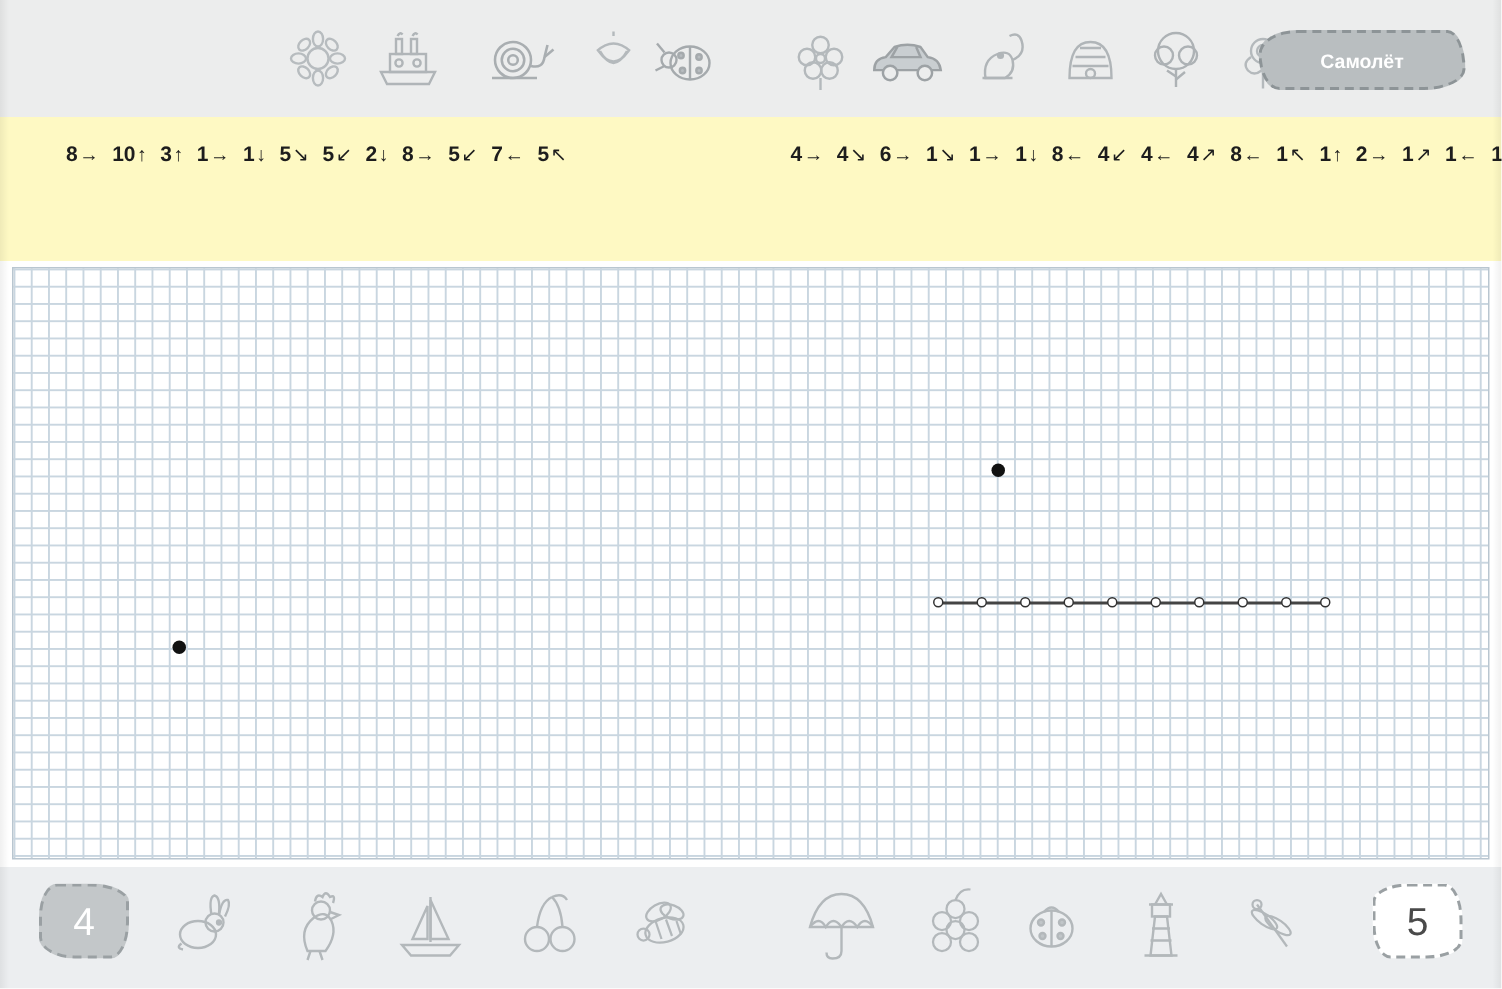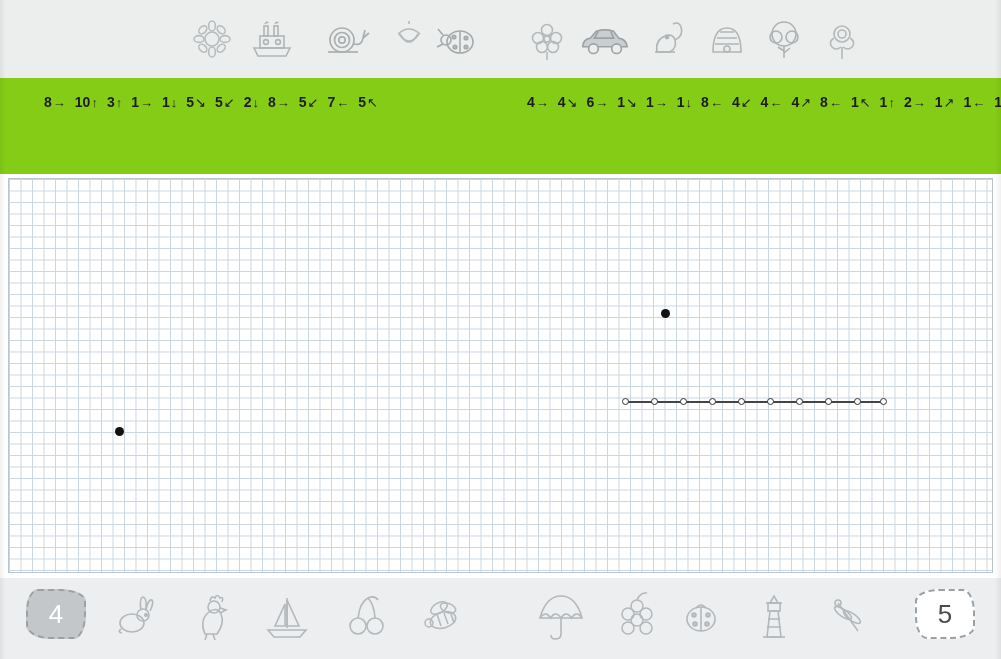--- a/index.html
+++ b/index.html
@@ -81,21 +81,21 @@
   }
   .icon-slot svg { display: block; }
 
   
   .instructions {
     position: absolute;
     left: 0;
     top: 78px;
     width: 1001px;
     height: 96px;
-    background: #84cc16;
+    background: #fef9c3;
   }
   .instr-col {
     position: absolute;
     font-size: 14px;
     color: #1d1d1d;
     line-height: 24px;
     white-space: nowrap;
   }
   .instr-col.left  { left: 44px;  top: 12px; }
   .instr-col.right { left: 527px; top: 12px; }
@@ -348,20 +348,23 @@
           <g fill="none" stroke="#b4b9bc" stroke-width="1.6">
             <circle cx="22" cy="16" r="8"></circle>
             <circle cx="22" cy="16" r="4"></circle>
             <path d="M14 20 q-6 4 -2 9 q4 4 9 0"></path>
             <path d="M30 20 q6 4 2 9 q-4 4 -9 0"></path>
             <path d="M22 29 v12"></path>
           </g>
         </svg>
       </div>
 
+      <div class="plaque right">
+        <span>Самолёт</span>
+      </div>
 
     </div>
   </div>
 
   <div class="instructions">
     <div class="instr-col left" id="seq-left"><span class="step"><span>8</span><span class="arr">→</span></span><span class="step"><span>10</span><span class="arr">↑</span></span><span class="step"><span>3</span><span class="arr">↑</span></span><span class="step"><span>1</span><span class="arr">→</span></span><span class="step"><span>1</span><span class="arr">↓</span></span><span class="step"><span>5</span><span class="arr">↘</span></span><span class="step"><span>5</span><span class="arr">↙</span></span><span class="step"><span>2</span><span class="arr">↓</span></span><span class="step"><span>8</span><span class="arr">→</span></span><span class="step"><span>5</span><span class="arr">↙</span></span><span class="step"><span>7</span><span class="arr">←</span></span><span class="step"><span>5</span><span class="arr">↖</span></span></div>
     <div class="instr-col right" id="seq-right"><span class="step"><span>4</span><span class="arr">→</span></span><span class="step"><span>4</span><span class="arr">↘</span></span><span class="step"><span>6</span><span class="arr">→</span></span><span class="step"><span>1</span><span class="arr">↘</span></span><span class="step"><span>1</span><span class="arr">→</span></span><span class="step"><span>1</span><span class="arr">↓</span></span><span class="step"><span>8</span><span class="arr">←</span></span><span class="step"><span>4</span><span class="arr">↙</span></span><span class="step"><span>4</span><span class="arr">←</span></span><span class="step"><span>4</span><span class="arr">↗</span></span><span class="step"><span>8</span><span class="arr">←</span></span><span class="step"><span>1</span><span class="arr">↖</span></span><span class="step"><span>1</span><span class="arr">↑</span></span><span class="step"><span>2</span><span class="arr">→</span></span><span class="step"><span>1</span><span class="arr">↗</span></span><span class="step"><span>1</span><span class="arr">←</span></span><span class="step"><span>1</span></span></div>
   </div>
 
   <div class="grid-wrap">

